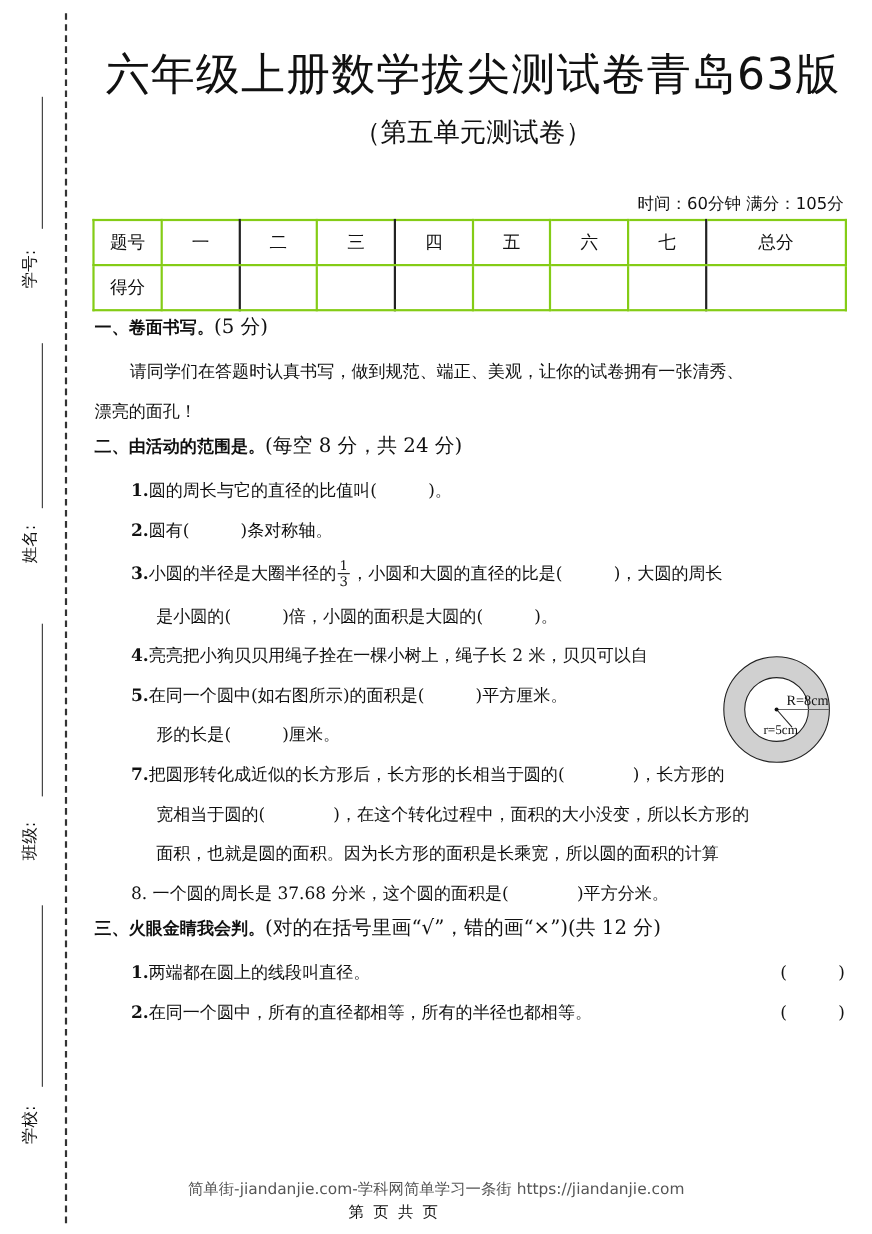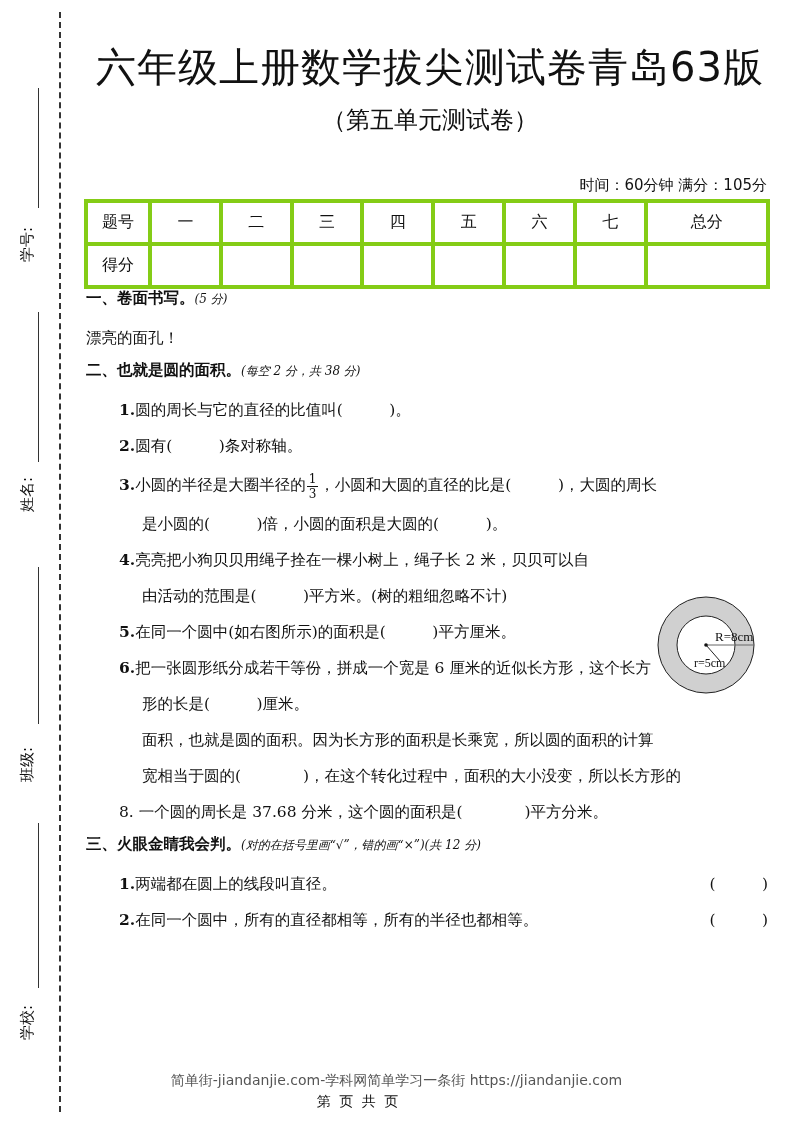--- a/index.html
+++ b/index.html
@@ -7,26 +7,26 @@
          font-family:"DejaVu Sans", "Liberation Sans", sans-serif; }
   .dashed { position:absolute; left:59px; top:12px; height:1100px; border-left:2px dashed #333; }
   .side-line { position:absolute; left:38px; width:1px; background:#333; }
   .side-label { position:absolute; left:18px; font-size:15px; transform:rotate(-90deg); transform-origin:left top; white-space:nowrap; }
 
   .title { position:absolute; left:80px; width:700px; top:40px; text-align:center; font-size:40px; letter-spacing:1px; }
   .subtitle { position:absolute; left:80px; width:700px; top:104px; text-align:center; font-size:24px; }
   .meta { position:absolute; right:26px; top:176px; font-size:15px; }
 
   table.score { position:absolute; left:84px; top:199px; width:686px; border-collapse:collapse; font-size:16px; }
-  table.score td { border:4px solid #84cc16; height:37px; text-align:center; }
+  table.score td { border:2px solid #84cc16; height:37px; text-align:center; }
   table.score td.thick { border-right:2px solid #222; }
 
   .content { position:absolute; left:86px; top:284px; width:686px; font-family:"DejaVu Serif", "Liberation Serif", serif; font-size:15.5px; }
   .sec { font-family:"DejaVu Sans", sans-serif; font-weight:bold; font-size:15.5px; height:36px; line-height:28px; }
-  .sec .note { font-weight:normal; font-family:"DejaVu Serif", serif; font-size:12px;font-style:italic; }
+  .sec .note { font-weight:normal; font-family:"DejaVu Serif", serif; font-size:18px; }
   .para { text-indent:32px; line-height:36px; }
   .q { padding-left:33px; line-height:36px; }
   .q .num { font-weight:bold; }
   .cont { padding-left:56px; line-height:36px; }
   .frac { display:inline-block; vertical-align:middle; text-align:center; font-size:12px; line-height:14px; margin:0 1px; }
   .frac span { display:block; }
   .frac .top { border-bottom:1px solid #111; padding:0 2px; }
   .judge { float:right; padding-right:4px; }
   .ring { position:absolute; left:656px; top:595px; }
 
@@ -79,38 +79,38 @@
     <td></td>
   </tr>
 </tbody>
   </table>
 
 <div class="content">
 
   <div class="sec">
     <span>一、卷面书写。</span><span class="note">(5 分)</span>
   </div>
+  <div class="para">请同学们在答题时认真书写，做到规范、端正、美观，让你的试卷拥有一张清秀、</div>
   <div style="line-height:36px">漂亮的面孔！</div>
 
   <div class="sec">
-    <span>二、也就是圆的面积。</span><span class="note">(每空 2 分，共 38 分)</span>
+    <span>二、由活动的范围是。</span><span class="note">(每空 8 分，共 24 分)</span>
   </div>
   <div class="q"><span class="num">1.</span><span>圆的周长与它的直径的比值叫(　　　)。</span></div>
   <div class="q"><span class="num">2.</span><span>圆有(　　　)条对称轴。</span></div>
   <div class="q" style="line-height:42px">
     <span class="num">3.</span><span>小圆的半径是大圈半径的</span><span class="frac"><span class="top">1</span><span>3</span></span><span>，小圆和大圆的直径的比是(　　　)，大圆的周长</span>
   </div>
   <div class="cont">是小圆的(　　　)倍，小圆的面积是大圆的(　　　)。</div>
   <div class="q"><span class="num">4.</span><span>亮亮把小狗贝贝用绳子拴在一棵小树上，绳子长 2 米，贝贝可以自</span></div>
-  <div class="cont">由活动的范围是(　　　)平方米。(树的粗细忽略不计)</div>
   <div class="q"><span class="num">5.</span><span>在同一个圆中(如右图所示)的面积是(　　　)平方厘米。</span></div>
-  <div class="q"><span class="num">6.</span><span>把一张圆形纸分成若干等份，拼成一个宽是 6 厘米的近似长方形，这个长方</span></div>
   <div class="cont">形的长是(　　　)厘米。</div>
+  <div class="q"><span class="num">7.</span><span>把圆形转化成近似的长方形后，长方形的长相当于圆的(　　　　)，长方形的</span></div>
+  <div class="cont">宽相当于圆的(　　　　)，在这个转化过程中，面积的大小没变，所以长方形的</div>
   <div class="cont">面积，也就是圆的面积。因为长方形的面积是长乘宽，所以圆的面积的计算</div>
-  <div class="cont">宽相当于圆的(　　　　)，在这个转化过程中，面积的大小没变，所以长方形的</div>
   <div class="q"><span>8.</span> <span>一个圆的周长是 37.68 分米，这个圆的面积是(　　　　)平方分米。</span></div>
 
   <div class="sec">
     <span>三、火眼金睛我会判。</span><span class="note">(对的在括号里画“√”，错的画“×”)(共 12 分)</span>
   </div>
   <div class="q"><span class="num">1.</span><span>两端都在圆上的线段叫直径。</span><span class="judge">(　　　)</span></div>
   <div class="q"><span class="num">2.</span><span>在同一个圆中，所有的直径都相等，所有的半径也都相等。</span><span class="judge">(　　　)</span></div>
 </div>
 
 <div class="ring">

